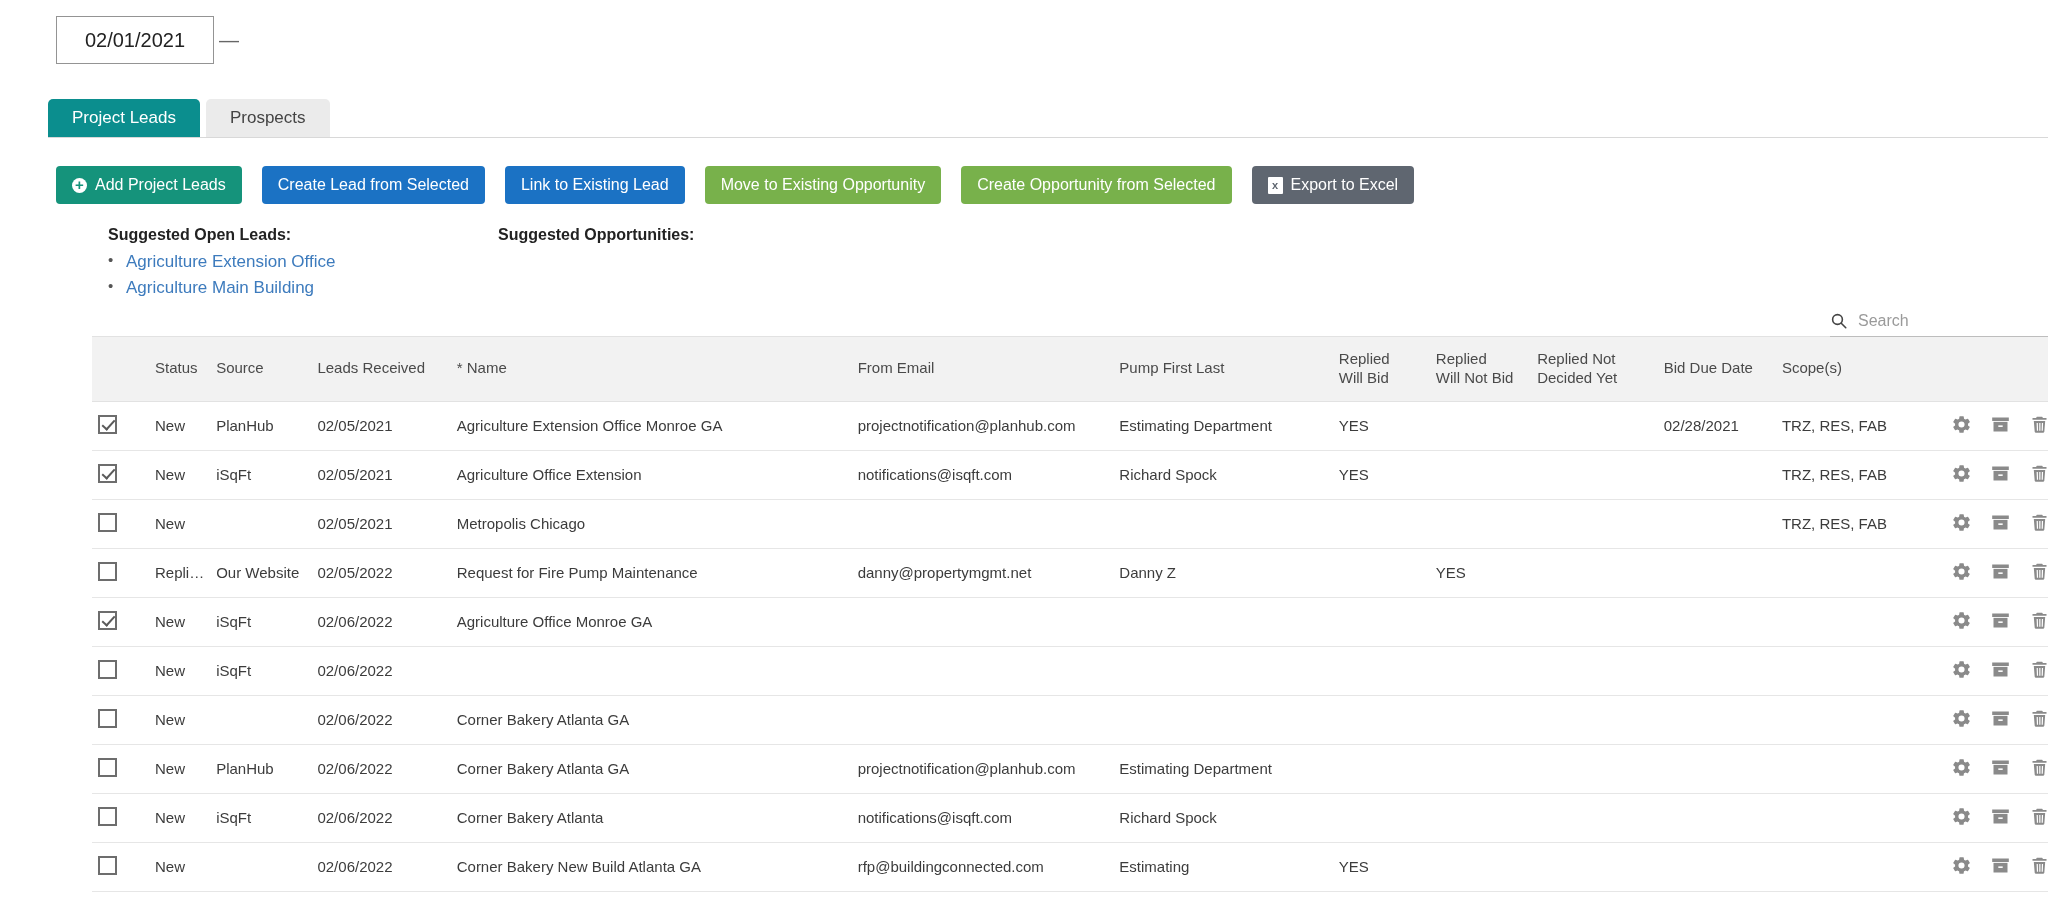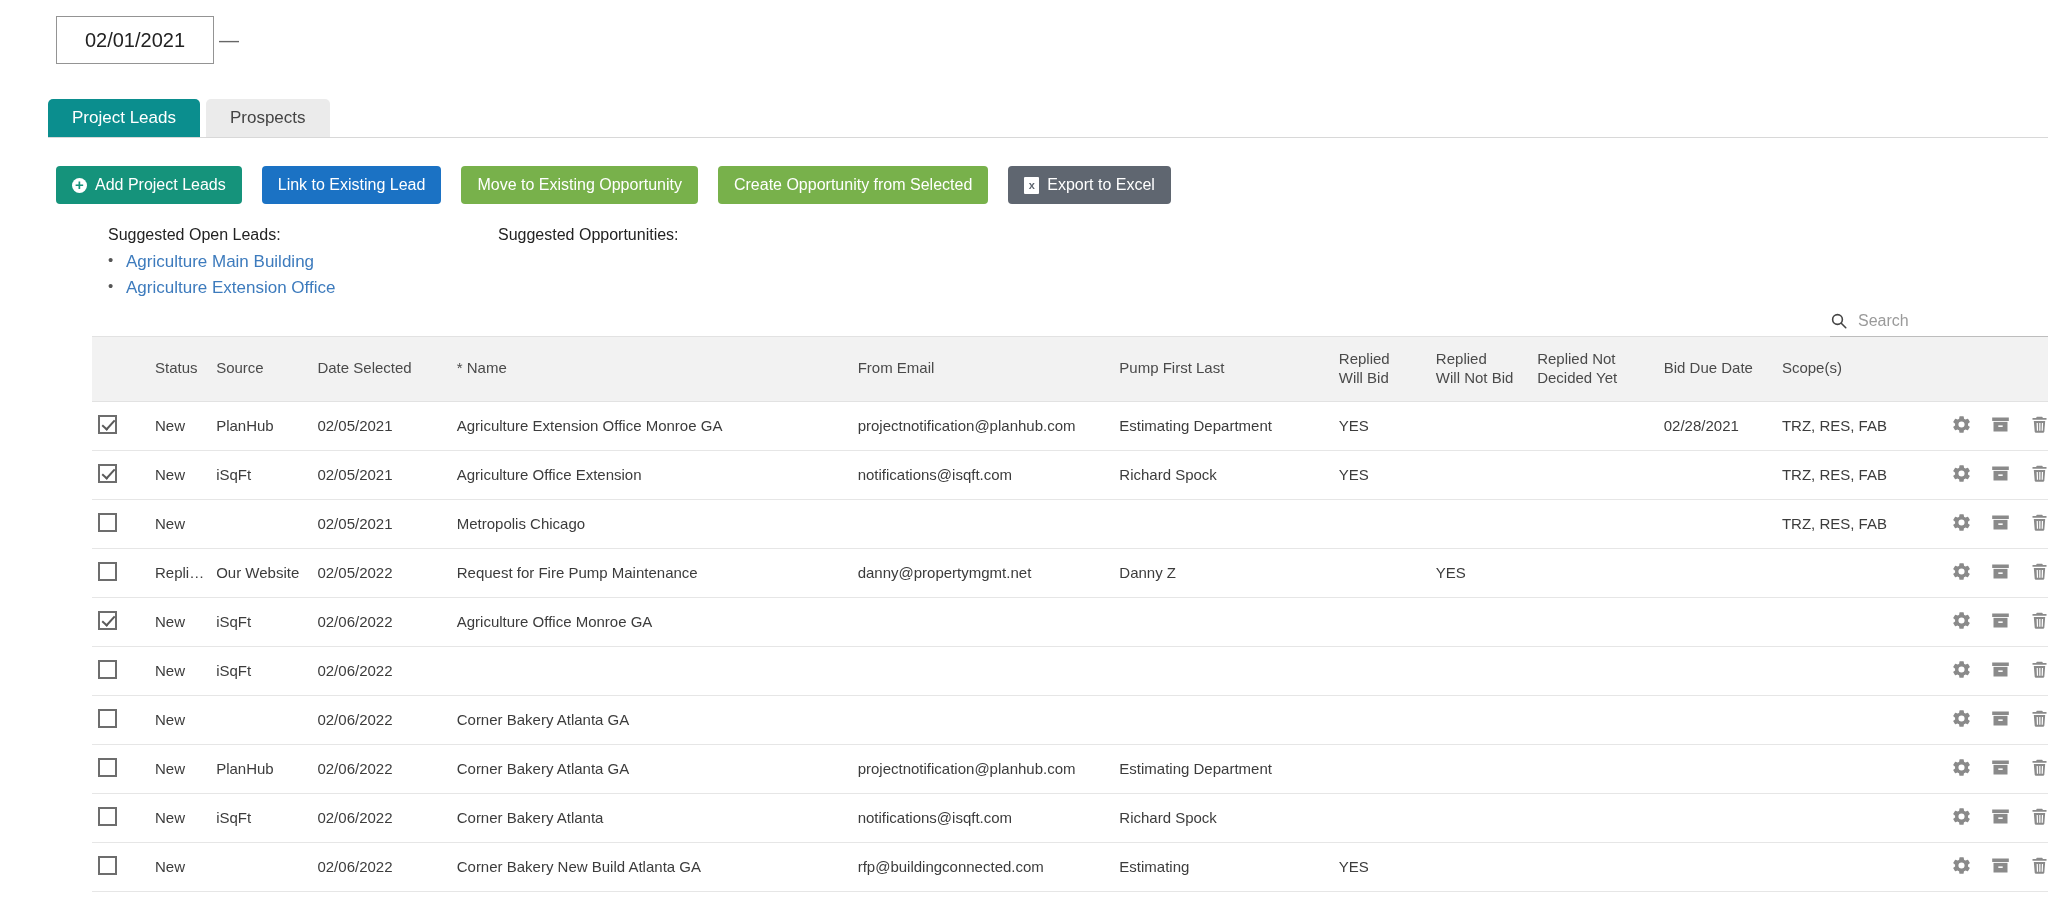--- a/index.html
+++ b/index.html
@@ -92,21 +92,21 @@
     display: inline-block;
   }
 
   
   .suggestions {
     display: flex;
     padding: 22px 0 0 60px;
     font-size: 16px;
   }
   .sugg-col-left { width: 390px; }
-  .sugg-title { font-weight: normal; color: #222; font-size: 16px; margin-bottom: 8px; }
+  .sugg-title { font-weight: bold; color: #222; font-size: 16px; margin-bottom: 8px; }
   .sugg-list { list-style: none; margin: 0; padding: 0; }
   .sugg-list li {
     color: #3d7bbd;
     font-size: 17px;
     margin-bottom: 6px;
     position: relative;
     padding-left: 18px;
     cursor: pointer;
   }
   .sugg-list li::before {
@@ -204,35 +204,36 @@
   <div class="tabbar">
     <div class="tab active">Project Leads</div>
     <div class="tab inactive">Prospects</div>
   </div>
 
   <div class="btnrow">
     <button class="btn btn-teal">
       <span class="plus-icon">+</span>
       <span>Add Project Leads</span>
     </button>
+    <button class="btn btn-blue">Create Lead from Selected</button>
     <button class="btn btn-blue">Link to Existing Lead</button>
     <button class="btn btn-green">Move to Existing Opportunity</button>
     <button class="btn btn-green">Create Opportunity from Selected</button>
     <button class="btn btn-gray">
       <span class="xls-icon">x</span>
       <span>Export to Excel</span>
     </button>
   </div>
 
   <div class="suggestions">
     <div class="sugg-col-left">
       <div class="sugg-title">Suggested Open Leads:</div>
       <ul class="sugg-list">
+        <li>Agriculture Extension Office</li>
         <li>Agriculture Main Building</li>
-        <li>Agriculture Extension Office</li>
       </ul>
     </div>
     <div>
       <div class="sugg-title">Suggested Opportunities:</div>
       <ul class="sugg-list"></ul>
     </div>
   </div>
 
   <div class="searchwrap">
     <svg class="search-icon" viewBox="0 0 24 24">
@@ -258,21 +259,21 @@
           <col class="col-nd">
           <col class="col-bdd">
           <col class="col-scope">
           <col class="col-act">
       </colgroup>
       <thead>
         <tr>
           <th></th>
           <th>Status</th>
           <th>Source</th>
-          <th>Date Selected</th>
+          <th>Leads Received</th>
           <th>* Name</th>
           <th>From Email</th>
           <th>Pump First Last</th>
           <th>
             <span>Replied</span><br>
             <span>Will Bid</span>
           </th>
           <th>
             <span>Replied</span><br>
             <span>Will Not Bid</span>

